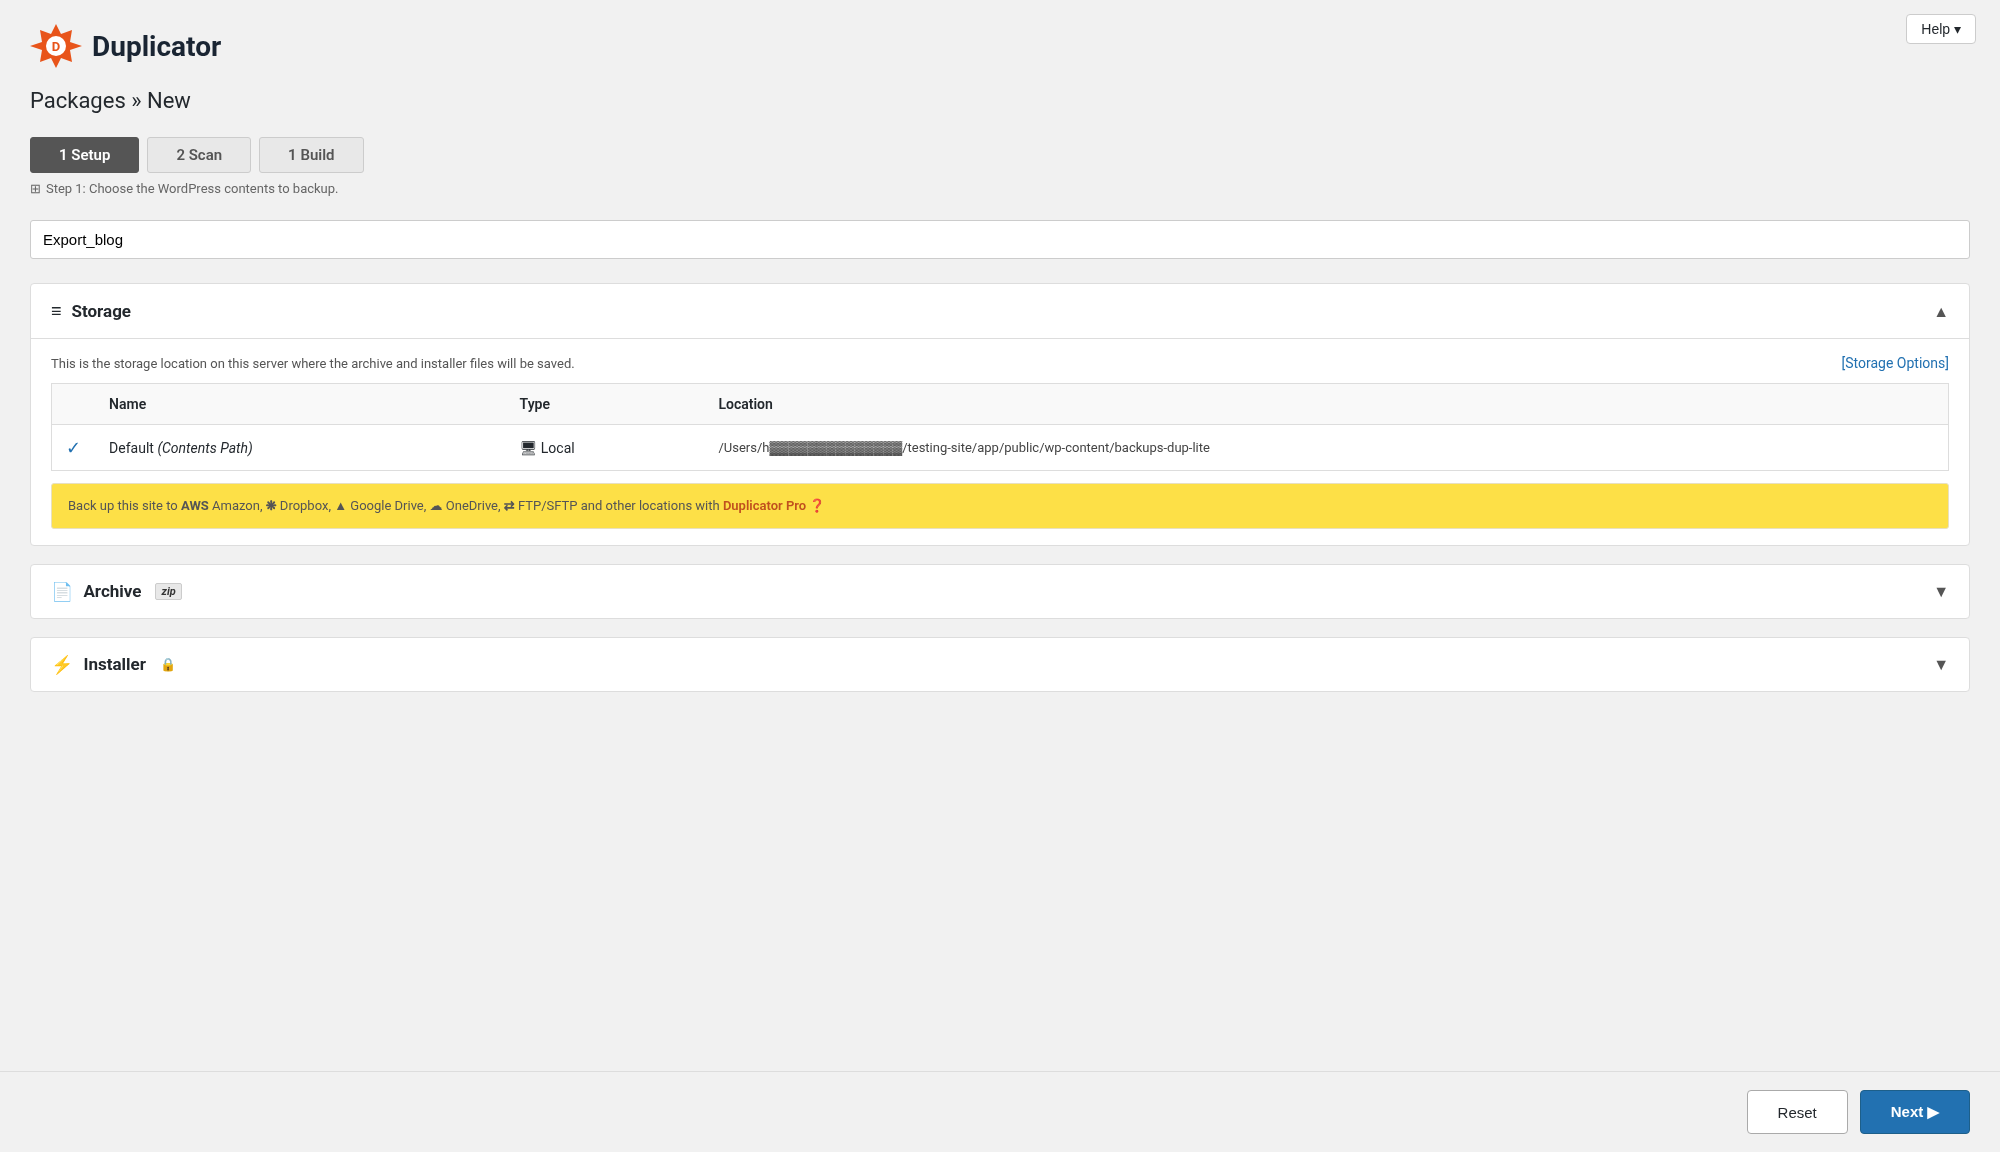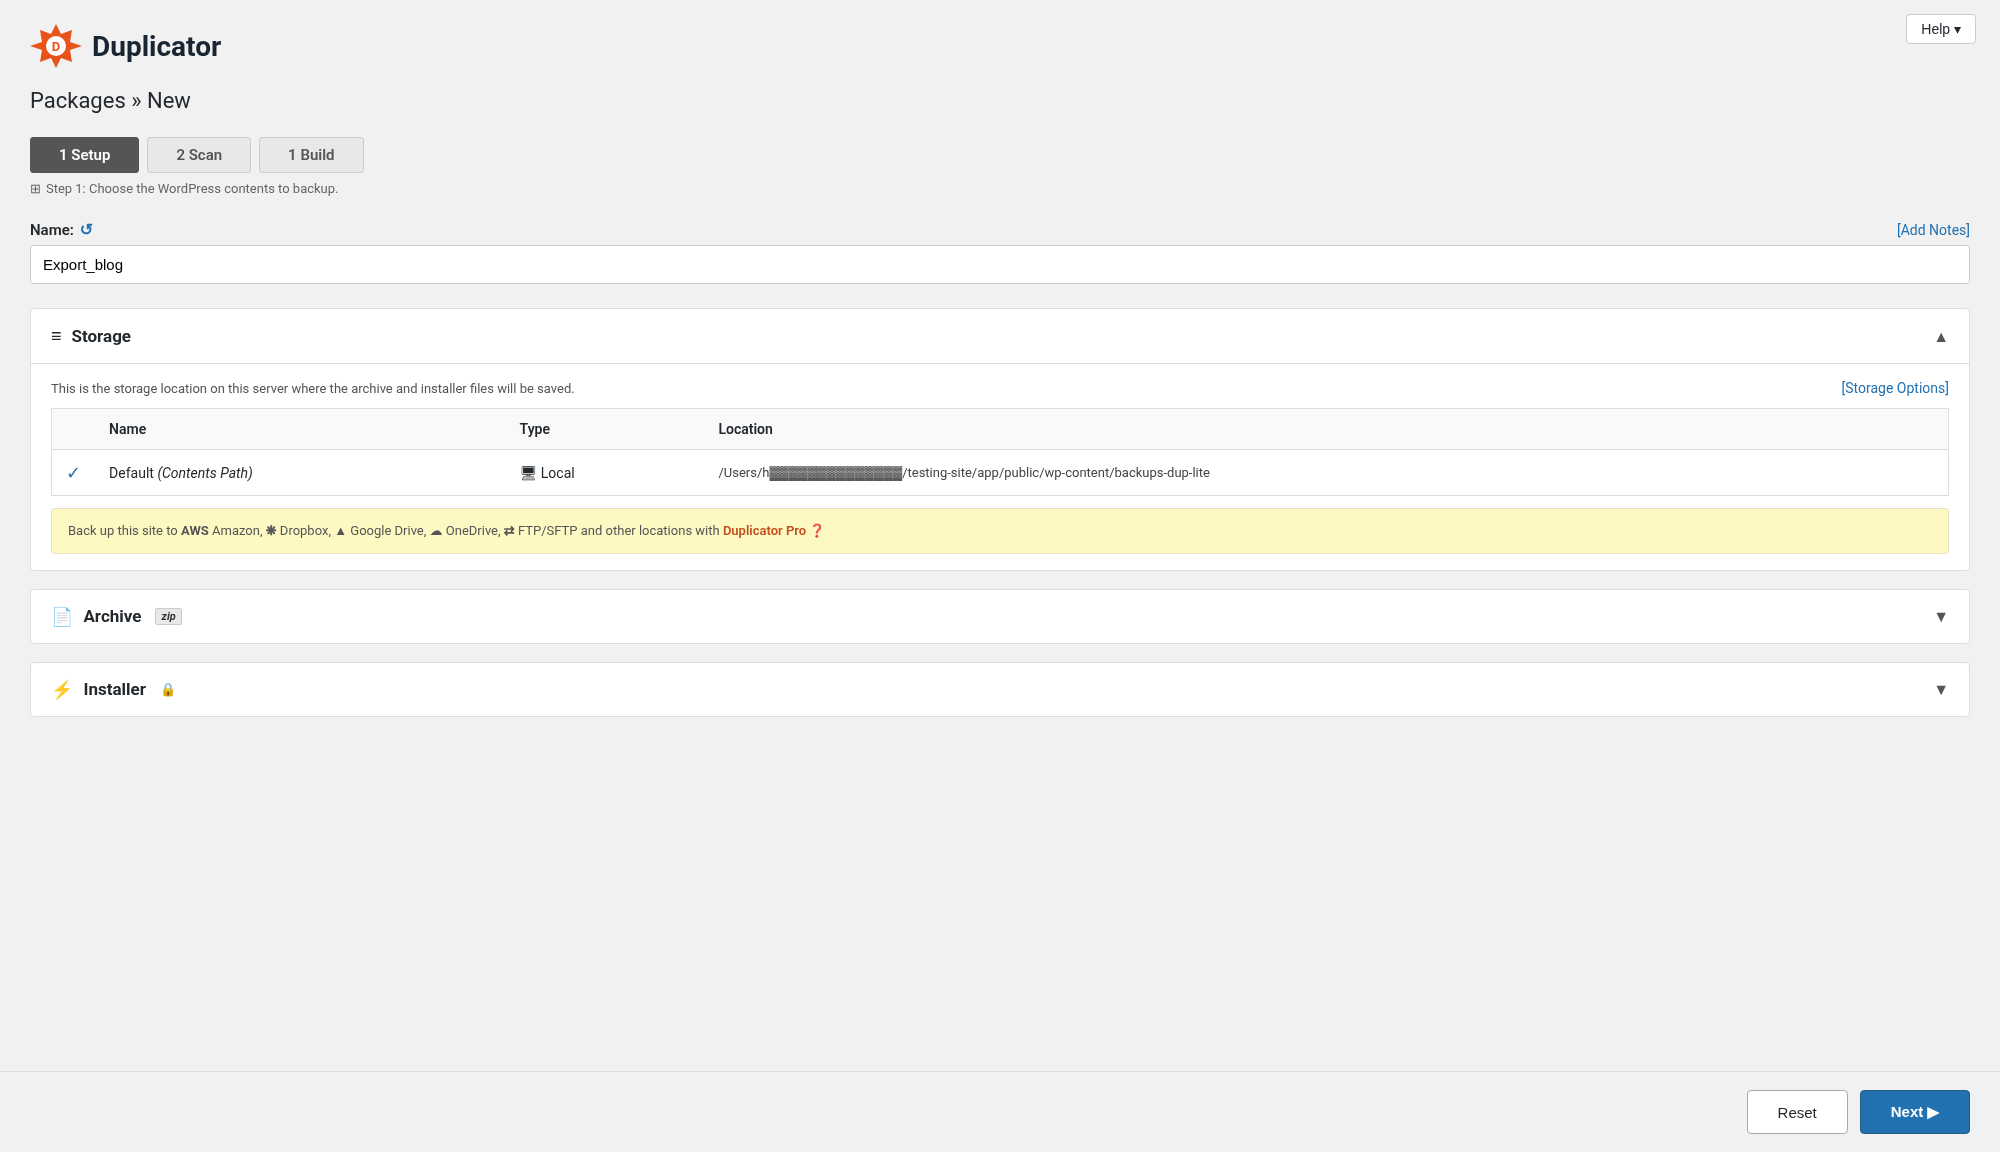--- a/index.html
+++ b/index.html
@@ -199,21 +199,21 @@
     }
     .italic-text {
       font-style: italic;
     }
     .location-text {
       color: #444;
       font-size: 13px;
     }
     
     .promo-banner {
-      background: #fef9c3;
+      background: #fde047;
       border: 1px solid #e8e0c0;
       border-radius: 3px;
       padding: 12px 16px;
       margin-top: 12px;
       font-size: 13px;
       color: #555;
       line-height: 1.5;
     }
     .promo-link {
       color: #c0501e;
@@ -301,27 +301,20 @@
     <div class="step active">1 Setup</div>
     <div class="step">2 Scan</div>
     <div class="step">1 Build</div>
   </div>
   <div class="step-hint">
     <span>⊞</span>
     <span>Step 1: Choose the WordPress contents to backup.</span>
   </div>
 
   
-  <div class="name-row">
-    <div class="name-label">
-      <span>Name:</span>
-      <span class="refresh-icon">↺</span>
-    </div>
-    <a class="add-notes-link" href="#">[Add Notes]</a>
-  </div>
   <input class="name-input" type="text" value="Export_blog" style="">
 
   
   <div class="section-card">
     <div class="section-header">
       <div class="section-title">
         <span class="section-icon">≡</span>
         <span>Storage</span>
       </div>
       <span class="chevron">▲</span>

